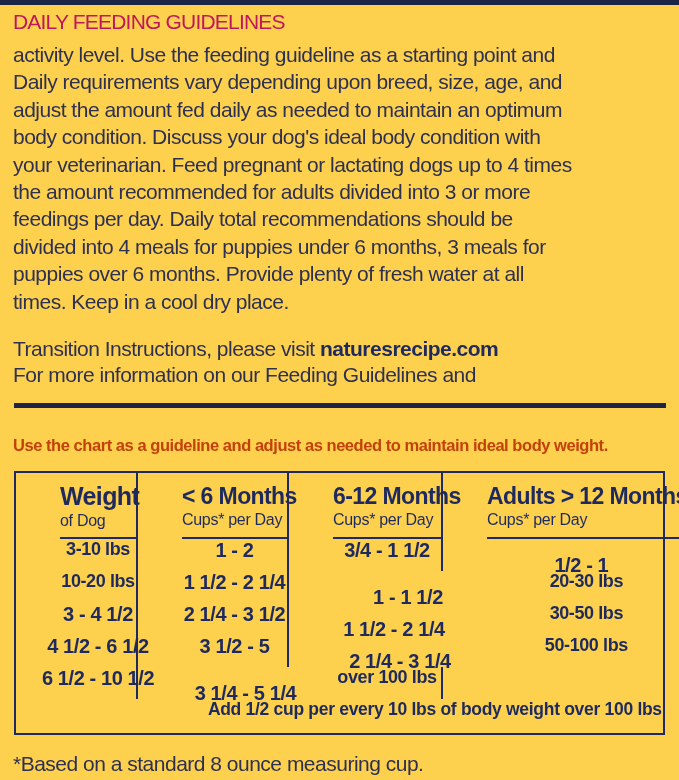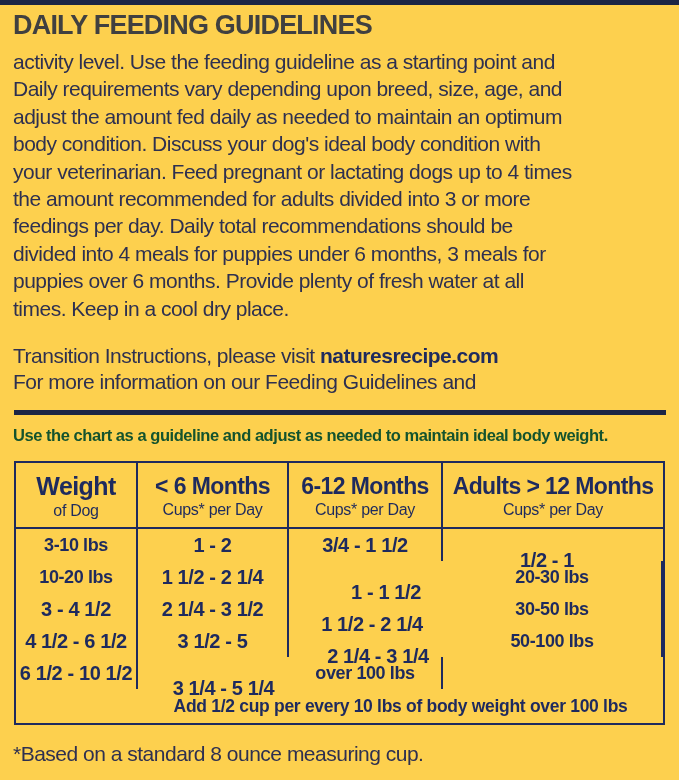--- a/index.html
+++ b/index.html
@@ -11,24 +11,24 @@
     position: relative;
   }
   .top-strip {
     width: 679px; height: 5px;
     background: #1C2545;
   }
   .content { padding: 0 13px; }
 
   .title {
     margin-top: 5px;
-    font-size: 27px;
-    font-weight: 700;
+    font-size: 21px;
+    font-weight: 400;
     letter-spacing: -0.8px;
-    color: #404040;
+    color: #be185d;
   }
 
   .para { margin-top: 7px; }
   .para .line {
     font-size: 21px;
     line-height: 27.4px;
     letter-spacing: -0.5px;
     color: #2E3050;
     white-space: nowrap;
   }
@@ -46,44 +46,45 @@
   }
 
   .divider {
     margin-top: 15px;
     margin-left: 1px;
     width: 652px; height: 5px;
     background: #1C2545;
   }
 
   .chart-note {
-    margin-top: 11px;
+    margin-top: 28px;
     font-size: 16.5px;
     font-weight: 700;
     letter-spacing: -0.45px;
-    color: #14532d;
+    color: #c2410c;
     white-space: nowrap;
   }
 
   .ftable {
     margin-top: 16px;
     margin-left: 1px;
     width: 651px;
     box-sizing: border-box;
     border: 2px solid #1E2A5E;
     display: grid;
     grid-template-columns: 122px 151px 154px 1fr;
     grid-template-rows: 66px repeat(5, 32px) 34px;
     color: #1E2A5E;
   }
   .cell {
     display: flex;
-    align-items: center;
+    align-items: flex-start;
     justify-content: center;
     box-sizing: border-box;
+    margin-left: 44px;
   }
   .sep  { border-right: 2px solid #1E2A5E; }
   .head {
     flex-direction: column;
     border-bottom: 2px solid #1E2A5E;
     padding-top: 2px;
   }
   .head .ht {
     font-weight: 700;
     font-size: 23px;

